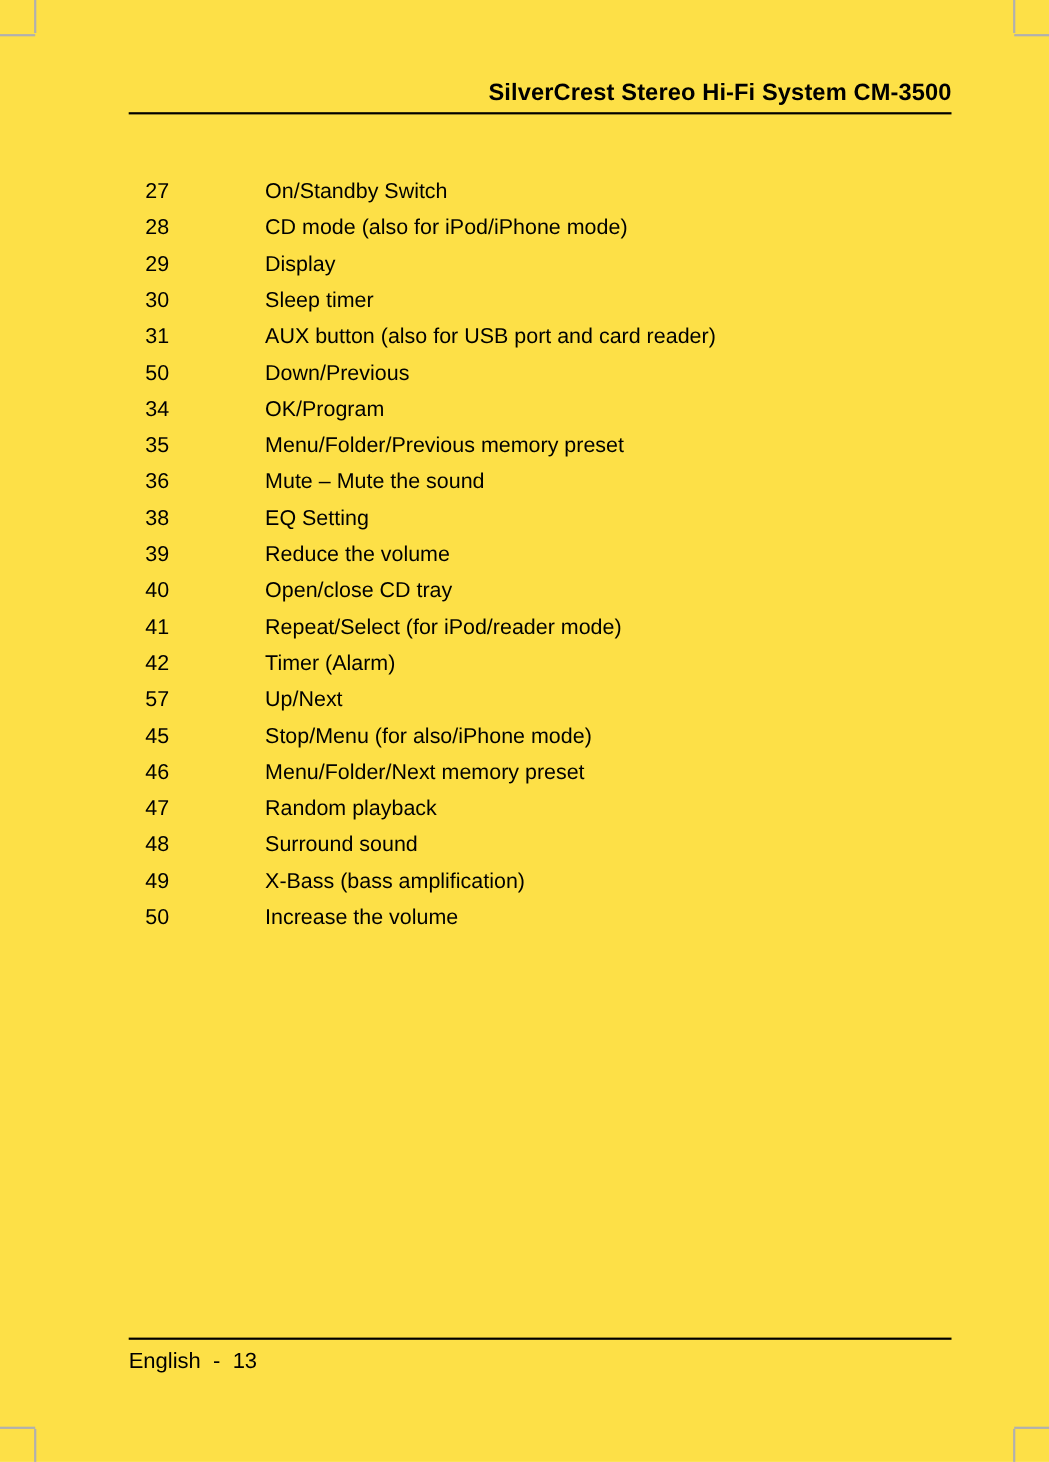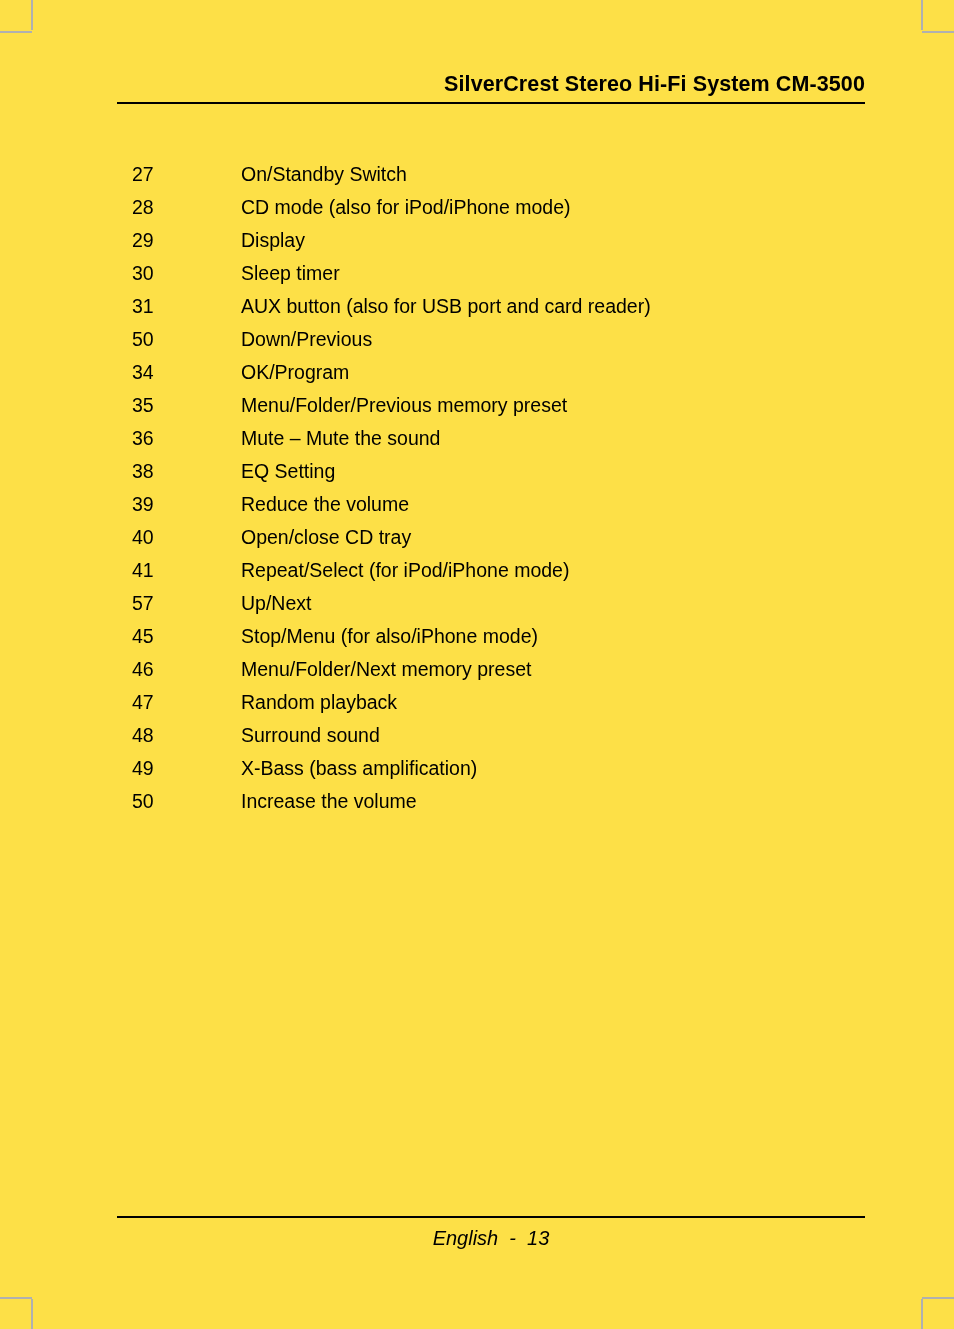--- a/index.html
+++ b/index.html
@@ -93,24 +93,23 @@
     left: 117px;
     top: 1216px;
     width: 748px;
   }
   .footer-rule {
     border-bottom: 2px solid #000000;
   }
   .footer-text {
     margin-top: 8px;
     font-size: 20px;
-    text-align: center;
+    text-align: left;
     white-space: pre;
     line-height: 1.2;
-    font-style: italic;
   }
 </style>
 </head>
 <body>
 
 <div class="page">
 
   <div class="crop v crop-tl-v"></div>
   <div class="crop h crop-tl-h"></div>
   <div class="crop v crop-tr-v"></div>
@@ -170,21 +169,25 @@
         <li class="list-item">
           <span class="item-num">39</span>
           <span class="item-label">Reduce the volume</span>
         </li>
         <li class="list-item">
           <span class="item-num">40</span>
           <span class="item-label">Open/close CD tray</span>
         </li>
         <li class="list-item">
           <span class="item-num">41</span>
-          <span class="item-label">Repeat/Select (for iPod/iPhone mode)</span>
+          <span class="item-label">Repeat/Select (for iPod/reader mode)</span>
+        </li>
+        <li class="list-item">
+          <span class="item-num">42</span>
+          <span class="item-label">Timer (Alarm)</span>
         </li>
         <li class="list-item">
           <span class="item-num">57</span>
           <span class="item-label">Up/Next</span>
         </li>
         <li class="list-item">
           <span class="item-num">45</span>
           <span class="item-label">Stop/Menu (for also/iPhone mode)</span>
         </li>
         <li class="list-item">

